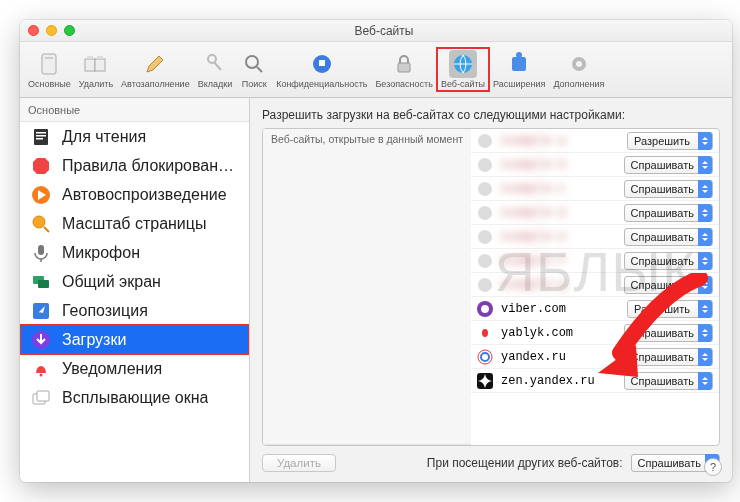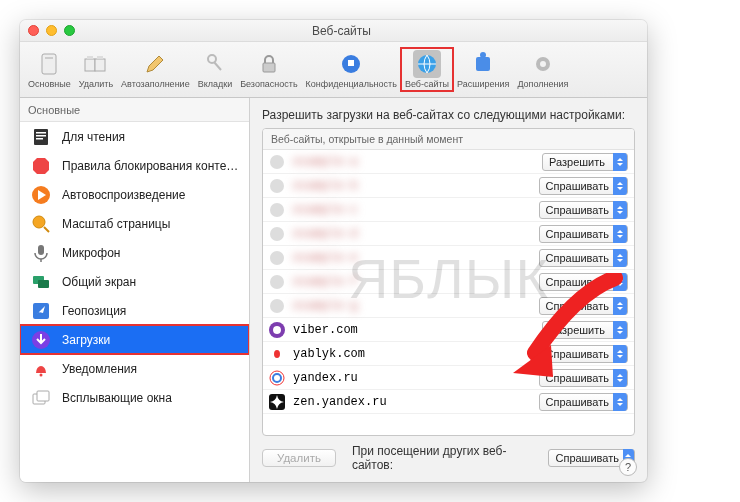--- a/index.html
+++ b/index.html
@@ -1,43 +1,43 @@
 <!DOCTYPE html>
 <html><head>
 <meta charset="utf-8">
 <style>
 * { box-sizing: border-box; margin: 0; padding: 0; font-family: -apple-system, "Helvetica Neue", Arial, sans-serif; }
 body { background: #fff; width: 740px; height: 502px; position: relative; }
 .outer { padding: 20px; }
-.window { width: 627px; height: 462px; background: #f2f2f2; border-radius: 6px; box-shadow: 0 8px 30px rgba(0,0,0,0.25), 0 0 0 1px rgba(0,0,0,0.08); overflow: hidden; position: relative; }
+.window { width: 712px; height: 462px; background: #f2f2f2; border-radius: 6px; box-shadow: 0 8px 30px rgba(0,0,0,0.25), 0 0 0 1px rgba(0,0,0,0.08); overflow: hidden; position: relative; }
 .titlebar { height: 22px; display: flex; align-items: center; padding: 0 8px; background: linear-gradient(#f7f7f7,#ececec); border-bottom: 1px solid #dcdcdc; }
 .traffic { display: flex; gap: 7px; }
 .dot { width: 11px; height: 11px; border-radius: 50%; }
 .red { background: #ff5f57; border: 0.5px solid #e14239; }
 .yellow { background: #ffbd2e; border: 0.5px solid #e1a116; }
 .green { background: #28c940; border: 0.5px solid #1fa331; }
 .title { position: absolute; width: 100%; text-align: center; font-size: 12px; color: #4a4a4a; top: 4px; pointer-events: none; }
 .toolbar { height: 56px; background: linear-gradient(#f7f7f7,#ececec); border-bottom: 1px solid #c7c7c7; display: flex; align-items: center; padding: 0 4px; gap: 0; }
 .tool { display: flex; flex-direction: column; align-items: center; justify-content: center; padding: 2px 4px; cursor: pointer; position: relative; }
 .tool .ticon { width: 28px; height: 28px; display: flex; align-items: center; justify-content: center; }
 .tool .tlabel { font-size: 9px; color: #555; margin-top: 1px; white-space: nowrap; }
 .tool.sel { outline: 2px solid #e63232; outline-offset: -1px; }
 .tool.pressed .ticon { background: #c2c2c2; border-radius: 4px; }
 .content { display: flex; height: calc(100% - 78px); }
 .sidebar { width: 230px; border-right: 1px solid #d0d0d0; background: #fff; display: flex; flex-direction: column; }
 .side-head { font-size: 11px; color: #666; padding: 6px 8px 5px; background: #f6f6f6; border-bottom: 1px solid #e2e2e2; }
 .side-list { flex: 1; overflow: auto; }
 .sitem { display: flex; align-items: center; gap: 10px; padding: 4px 10px; cursor: pointer; height: 29px; }
 .sitem .sicon { width: 22px; height: 22px; display: flex; align-items: center; justify-content: center; flex-shrink: 0; }
-.sitem .slabel { font-size: 12px; color: #222; white-space: nowrap; overflow: hidden; text-overflow: ellipsis; }
+.sitem .slabel { font-size: 16px; color: #222; white-space: nowrap; overflow: hidden; text-overflow: ellipsis; }
 .sitem.active { background: #1b6ef3; outline: 2px solid #e63232; outline-offset: -1px; }
 .sitem.active .slabel { color: #fff; }
 .main { flex: 1; display: flex; flex-direction: column; padding: 10px 12px 10px 12px; position: relative; }
 .main-head { font-size: 12px; color: #333; margin-bottom: 6px; }
-.tablewrap { flex: 1; border: 1px solid #c7c7c7; border-radius: 4px; background: #fff; overflow: hidden; display: flex; flex-direction: column; position: relative; }
+.tablewrap { flex: 1; border: 1px solid #c7c7c7; border-radius: 4px; background: #fff; overflow: hidden; display: flex; flex-direction: row; position: relative; }
 .thead { font-size: 10.5px; color: #666; padding: 4px 8px; background: #f6f6f6; border-bottom: 1px solid #e2e2e2; }
 .rows { flex: 1; overflow: auto; position: relative; }
 .row { display: flex; align-items: center; height: 24px; padding: 0 6px; border-bottom: 0.5px solid #f0f0f0; }
 .row .favicon { width: 16px; height: 16px; margin-right: 8px; display: flex; align-items: center; justify-content: center; flex-shrink: 0; border-radius: 3px; }
 .row .domainlbl { flex: 1; font-size: 12px; color: #000000; font-family: Liberation Mono, monospace; }
 .row .domainlbl.blurred { filter: blur(4px); color: #c77; }
 .select { display: flex; align-items: center; height: 18px; background: linear-gradient(#fff,#f1f1f1); border: 1px solid #b9b9b9; border-radius: 3px; font-size: 11px; padding: 0 0 0 6px; cursor: pointer; min-width: 86px; }
 .select .selv { flex: 1; text-align: left; color: #222; }
 .select .arrows { width: 14px; height: 18px; background: #4d8ff5; border-radius: 0 3px 3px 0; display: flex; flex-direction: column; align-items: center; justify-content: center; gap: 0; margin-left: 4px; }
 .select .arrows::before { content:''; border-left: 3px solid transparent; border-right: 3px solid transparent; border-bottom: 3px solid #fff; }
@@ -100,34 +100,43 @@
             <svg width="24" height="24">
               <circle cx="9" cy="7" r="4" fill="none" stroke="#bbb" stroke-width="2"></circle>
               <line x1="11" y1="10" x2="18" y2="18" stroke="#bbb" stroke-width="2"></line>
             </svg>
           </div>
       <div class="tlabel">Вкладки</div>
     </div>
     <div class="tool">
       <div class="ticon">
             <svg width="24" height="24">
+              <circle cx="10" cy="10" r="6" fill="none" stroke="#888" stroke-width="2"></circle>
+              <line x1="15" y1="15" x2="20" y2="20" stroke="#888" stroke-width="2"></line>
+            </svg>
+          </div>
+      <div class="tlabel">Поиск</div>
+    </div>
+    <div class="tool">
+      <div class="ticon">
+            <svg width="24" height="24">
+              <circle cx="12" cy="12" r="9" fill="#3a7de0"></circle>
+              <path d="M9 8 v6 h6 v-6" fill="#fff"></path>
+            </svg>
+          </div>
+      <div class="tlabel">Конфиденциальность</div>
+    </div>
+    <div class="tool">
+      <div class="ticon">
+            <svg width="24" height="24">
               <rect x="6" y="11" width="12" height="9" rx="1" fill="#ccc" stroke="#999"></rect>
               <path d="M8 11 V8 a4 4 0 0 1 8 0 V11" fill="none" stroke="#999" stroke-width="2"></path>
             </svg>
           </div>
       <div class="tlabel">Безопасность</div>
-    </div>
-    <div class="tool">
-      <div class="ticon">
-            <svg width="24" height="24">
-              <circle cx="12" cy="12" r="9" fill="#3a7de0"></circle>
-              <path d="M9 8 v6 h6 v-6" fill="#fff"></path>
-            </svg>
-          </div>
-      <div class="tlabel">Конфиденциальность</div>
     </div>
     <div class="tool sel pressed">
       <div class="ticon">
             <svg width="24" height="24">
               <circle cx="12" cy="12" r="9" fill="#3aa0e8"></circle>
               <path d="M3 12 h18 M12 3 a15 15 0 0 1 0 18 M12 3 a15 15 0 0 0 0 18" stroke="#fff" stroke-width="1" fill="none"></path>
             </svg>
           </div>
       <div class="tlabel">Веб-сайты</div>
     </div>

